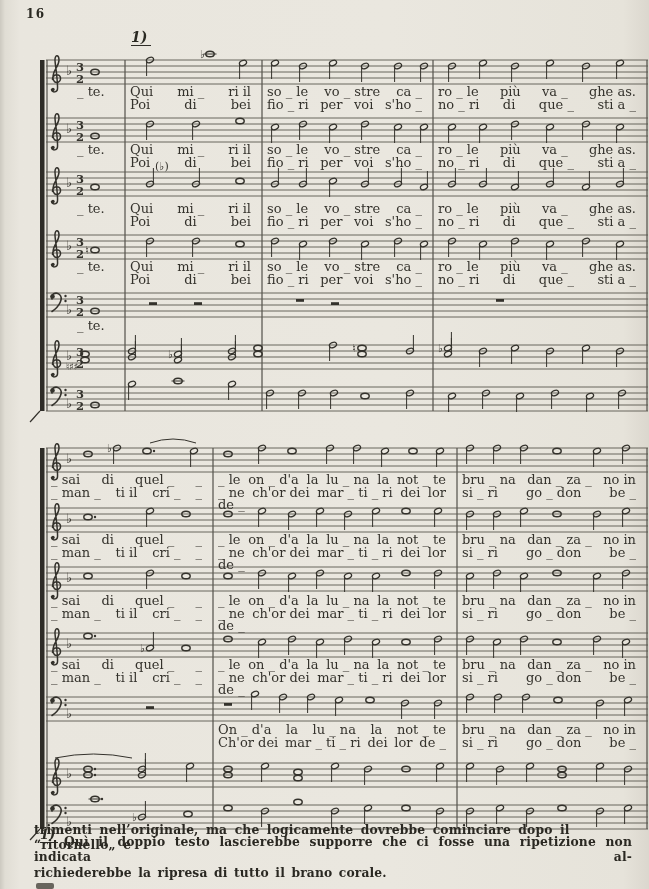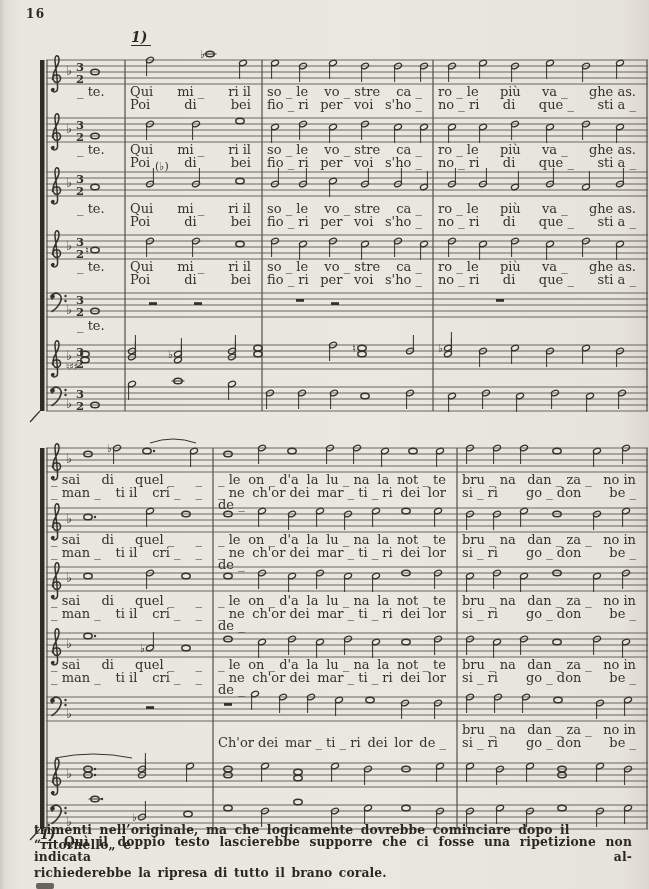--- a/index.html
+++ b/index.html
@@ -679,16 +679,17 @@
     <div class="lyric" style="left: 462px; top: 595px; width: 174px;"><span>bru _ na</span> <span>dan _ za _</span> <span>no in</span></div>
     <div class="lyric" style="left: 51px; top: 608px; width: 151px;"><span>_ man _</span> <span>ti il</span> <span>cri _</span> <span>_</span></div>
     <div class="lyric" style="left: 218px; top: 608px; width: 228px;"><span>_ ne</span> <span>ch'or dei</span> <span>mar _ ti _ ri</span> <span>dei</span> <span>lor</span> <span>de _</span></div>
     <div class="lyric" style="left: 462px; top: 608px; width: 174px;"><span>si _ ri</span> <span>go _ don</span> <span>be _</span></div>
     <div class="lyric" style="left: 51px; top: 659px; width: 151px;"><span>_ sai</span> <span>di</span> <span>quel _</span> <span>_</span></div>
     <div class="lyric" style="left: 218px; top: 659px; width: 228px;"><span>_ le</span> <span>on _ d'a</span> <span>la</span> <span>lu _ na</span> <span>la</span> <span>not _ te</span></div>
     <div class="lyric" style="left: 462px; top: 659px; width: 174px;"><span>bru _ na</span> <span>dan _ za _</span> <span>no in</span></div>
     <div class="lyric" style="left: 51px; top: 672px; width: 151px;"><span>_ man _</span> <span>ti il</span> <span>cri _</span> <span>_</span></div>
     <div class="lyric" style="left: 218px; top: 672px; width: 228px;"><span>_ ne</span> <span>ch'or dei</span> <span>mar _ ti _ ri</span> <span>dei</span> <span>lor</span> <span>de _</span></div>
     <div class="lyric" style="left: 462px; top: 672px; width: 174px;"><span>si _ ri</span> <span>go _ don</span> <span>be _</span></div>
+    <div class="lyric" style="left: 218px; top: 724px; width: 228px;"><span>On _ d'a</span> <span>la</span> <span>lu _ na</span> <span>la</span> <span>not _ te</span></div>
     <div class="lyric" style="left: 462px; top: 724px; width: 174px;"><span>bru _ na</span> <span>dan _ za _</span> <span>no in</span></div>
     <div class="lyric" style="left: 218px; top: 737px; width: 228px;"><span>Ch'or dei</span> <span>mar _ ti _ ri</span> <span>dei</span> <span>lor</span> <span>de _</span></div>
     <div class="lyric" style="left: 462px; top: 737px; width: 174px;"><span>si _ ri</span> <span>go _ don</span> <span>be _</span></div>
   </div>
 
 </body></html>

